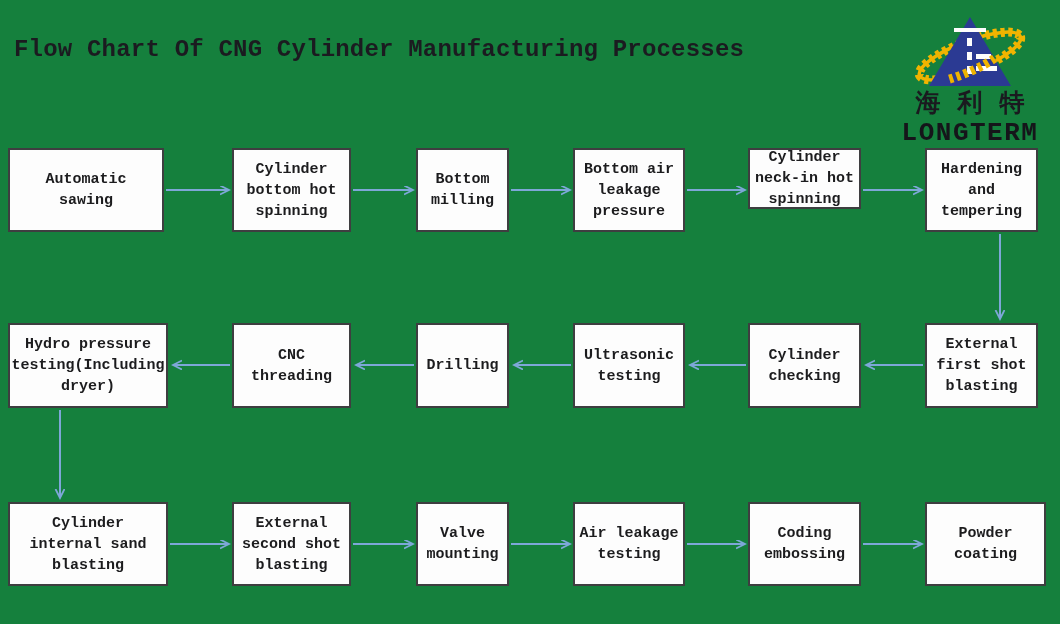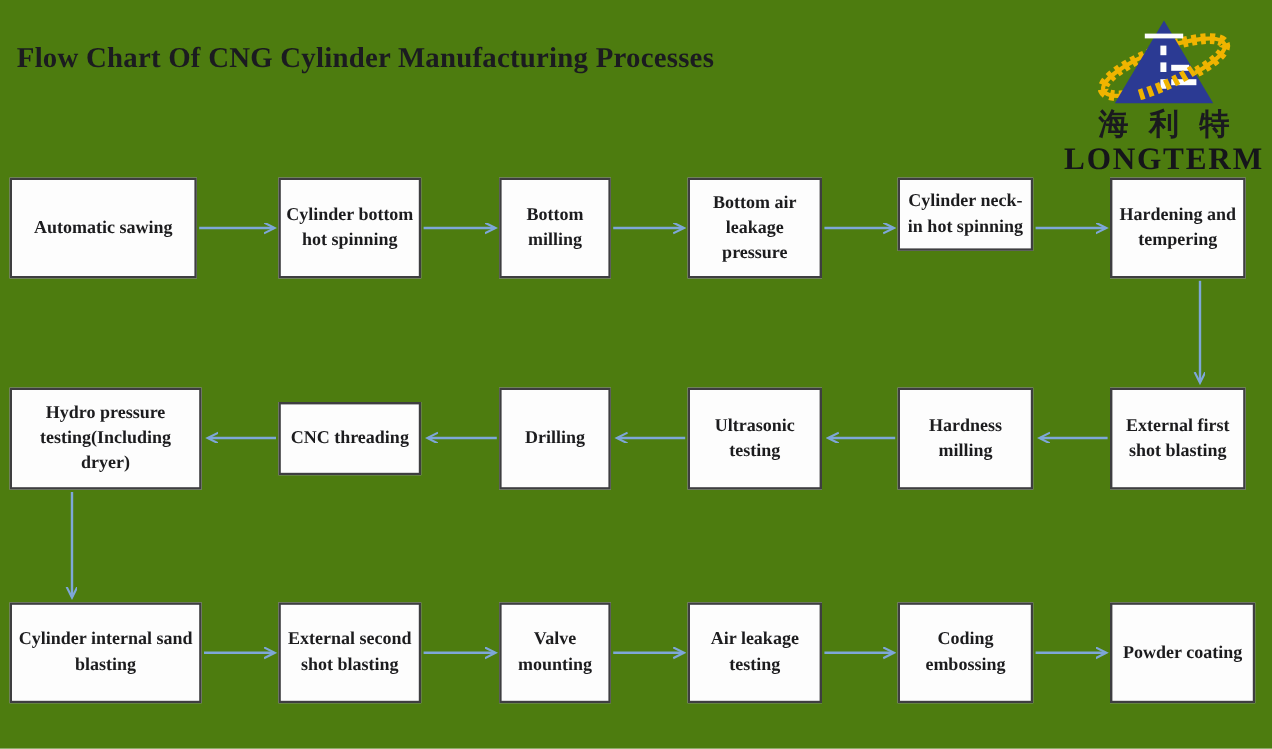--- a/index.html
+++ b/index.html
@@ -1,20 +1,20 @@
 <!DOCTYPE html>
 <html><head>
 <meta charset="utf-8">
 <style>
   html,body{margin:0;padding:0;background:#ffffff;}
   .page{
     position:relative;
     width:1060px;height:624px;
-    background:#4d7c0f;
-    font-family:Liberation Serif, serif;
+    background:#15803d;
+    font-family:Liberation Mono, monospace;
     overflow:hidden;
   }
   .page-title{
     position:absolute;left:14px;top:36px;
     font-size:24px;font-weight:bold;color:#1b1b20;
     letter-spacing:0.2px;white-space:nowrap;
   }
   
   .logo{
     position:absolute;top:14px;right:0px;width:180px;
@@ -124,31 +124,31 @@
   <div class="node" style="left:748px;top:148px;width:113px;height:61px">
     <span class="node-label">Cylinder neck-in hot spinning</span>
   </div>
   <div class="node" style="left:925px;top:148px;width:113px;height:84px">
     <span class="node-label">Hardening and tempering</span>
   </div>
 
   <div class="node" style="left:8px;top:323px;width:160px;height:85px">
     <span class="node-label">Hydro pressure testing(Including dryer)</span>
   </div>
-  <div class="node" style="left:232px;top:335px;width:119px;height:61px">
+  <div class="node" style="left:232px;top:323px;width:119px;height:85px">
     <span class="node-label">CNC threading</span>
   </div>
   <div class="node" style="left:416px;top:323px;width:93px;height:85px">
     <span class="node-label">Drilling</span>
   </div>
   <div class="node" style="left:573px;top:323px;width:112px;height:85px">
     <span class="node-label">Ultrasonic testing</span>
   </div>
   <div class="node" style="left:748px;top:323px;width:113px;height:85px">
-    <span class="node-label">Hardness milling</span>
+    <span class="node-label">Cylinder checking</span>
   </div>
   <div class="node" style="left:925px;top:323px;width:113px;height:85px">
     <span class="node-label">External first shot blasting</span>
   </div>
 
   <div class="node" style="left:8px;top:502px;width:160px;height:84px">
     <span class="node-label">Cylinder internal sand blasting</span>
   </div>
   <div class="node" style="left:232px;top:502px;width:119px;height:84px">
     <span class="node-label">External second shot blasting</span>

